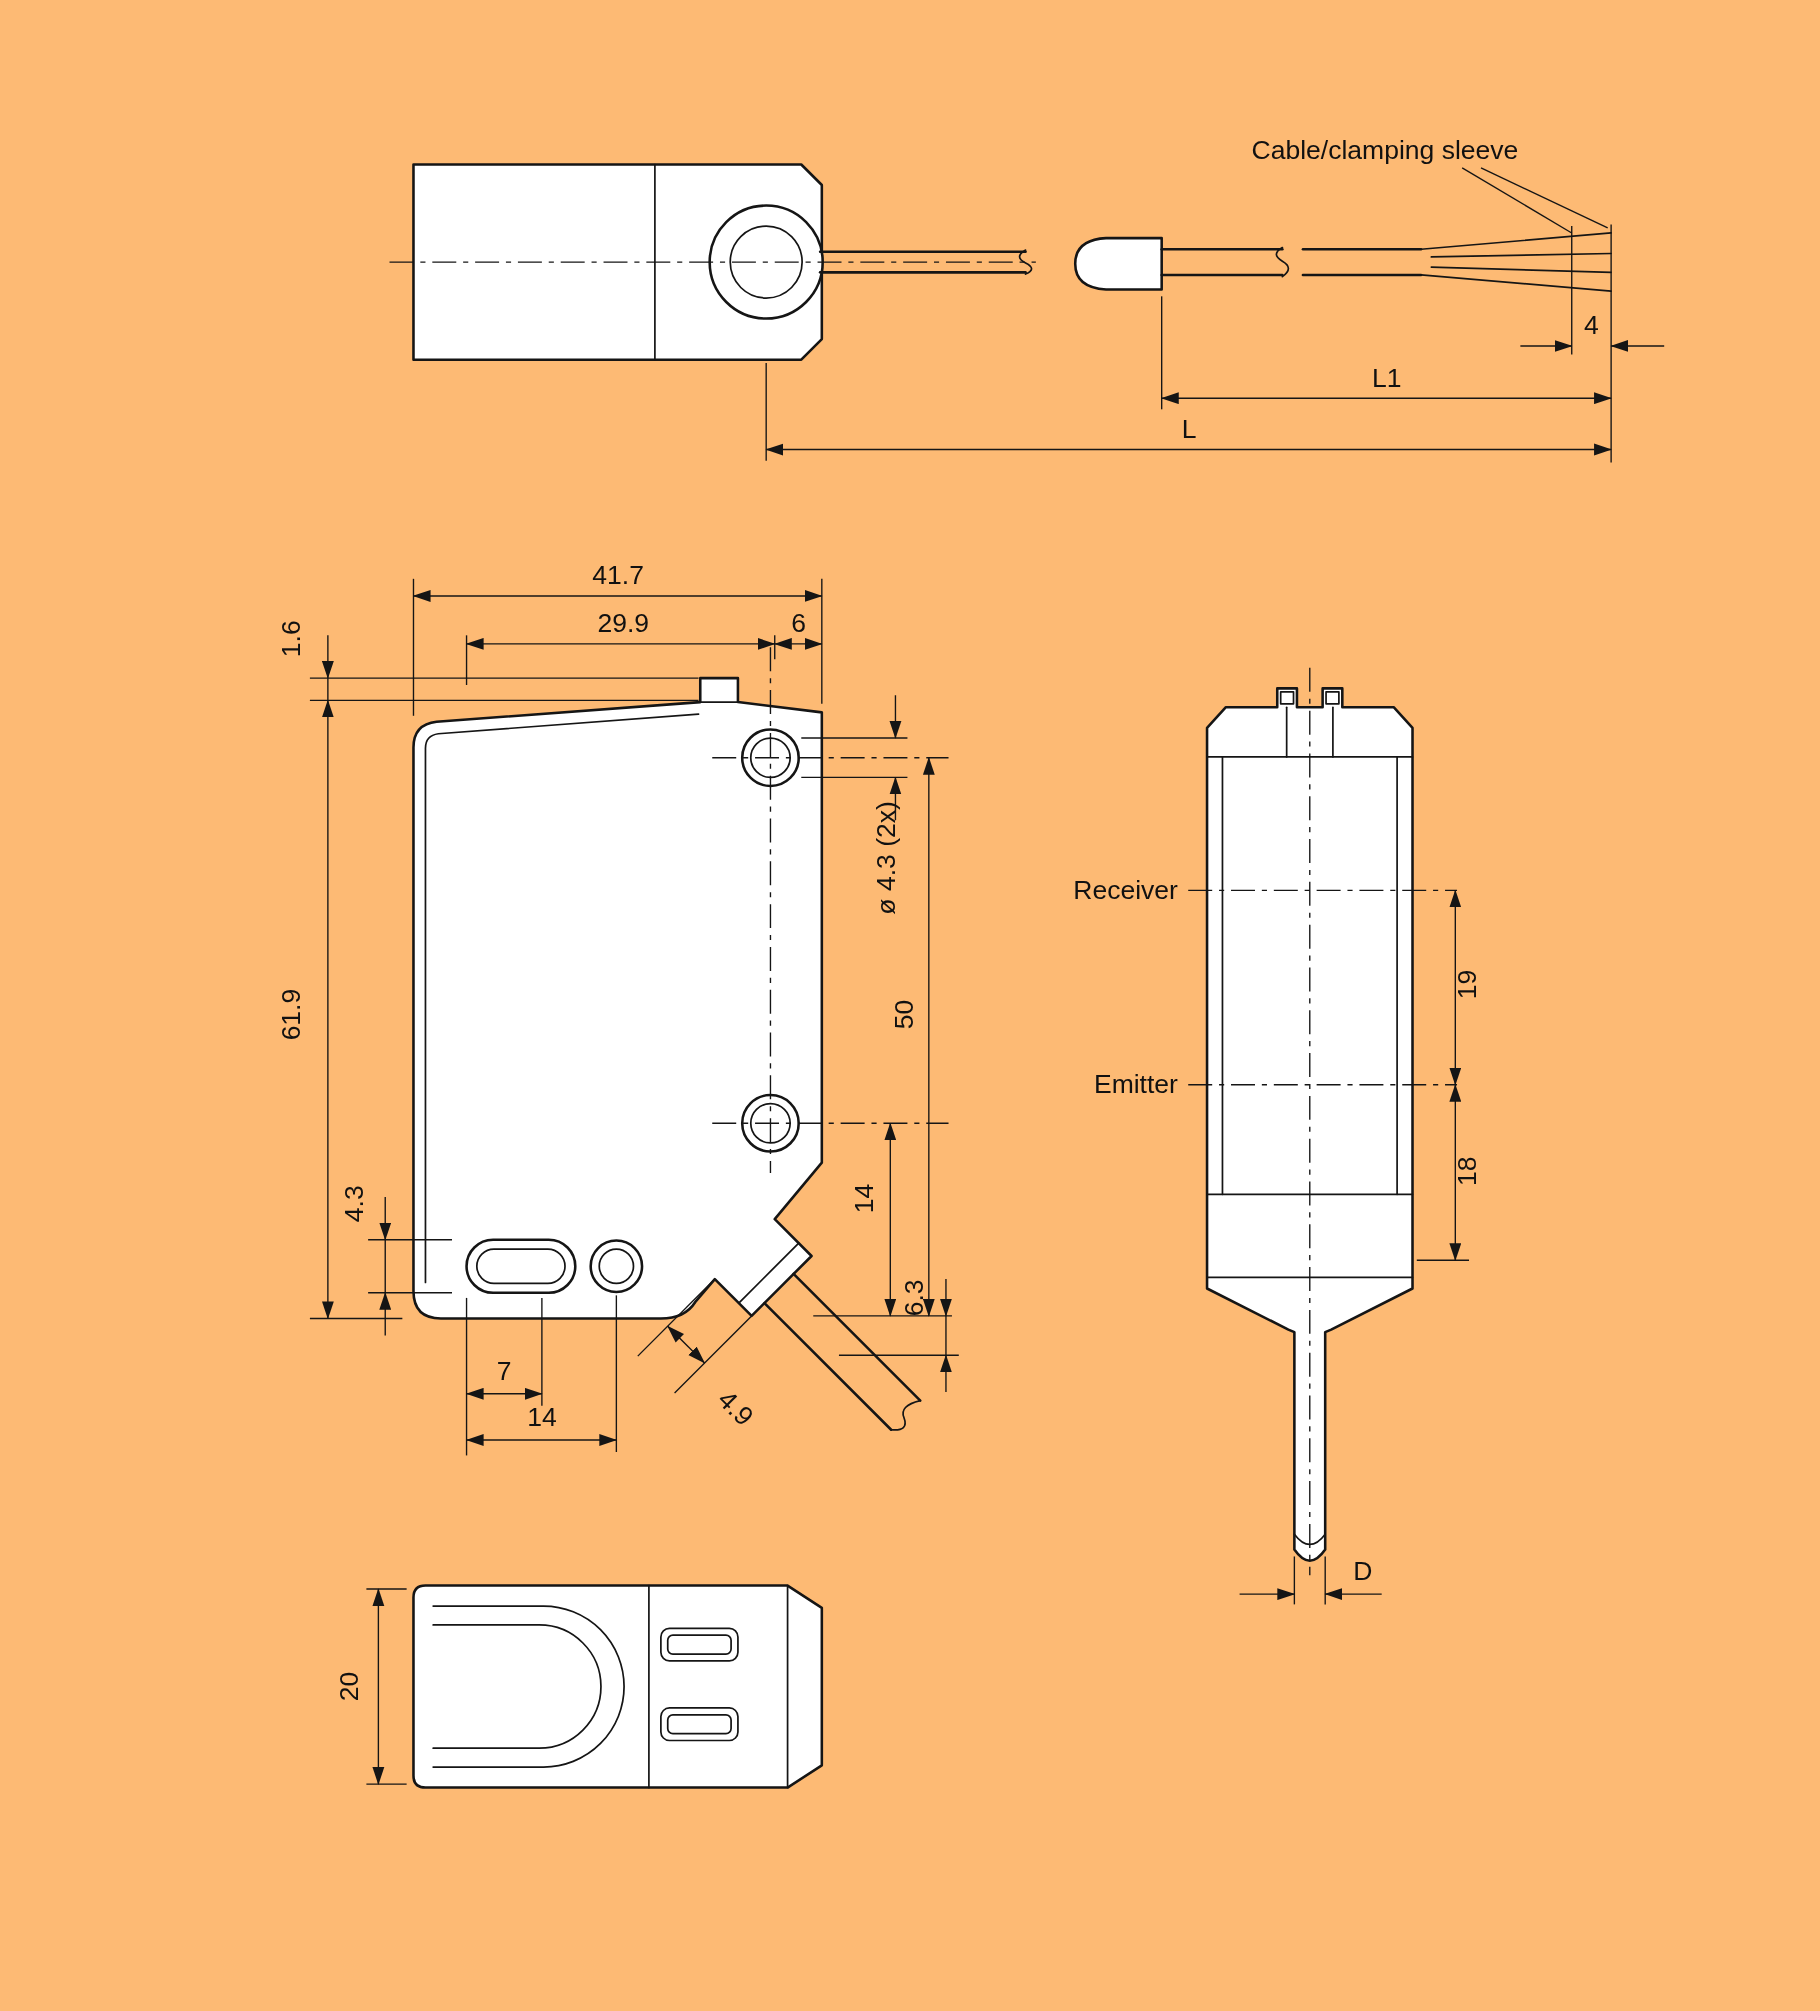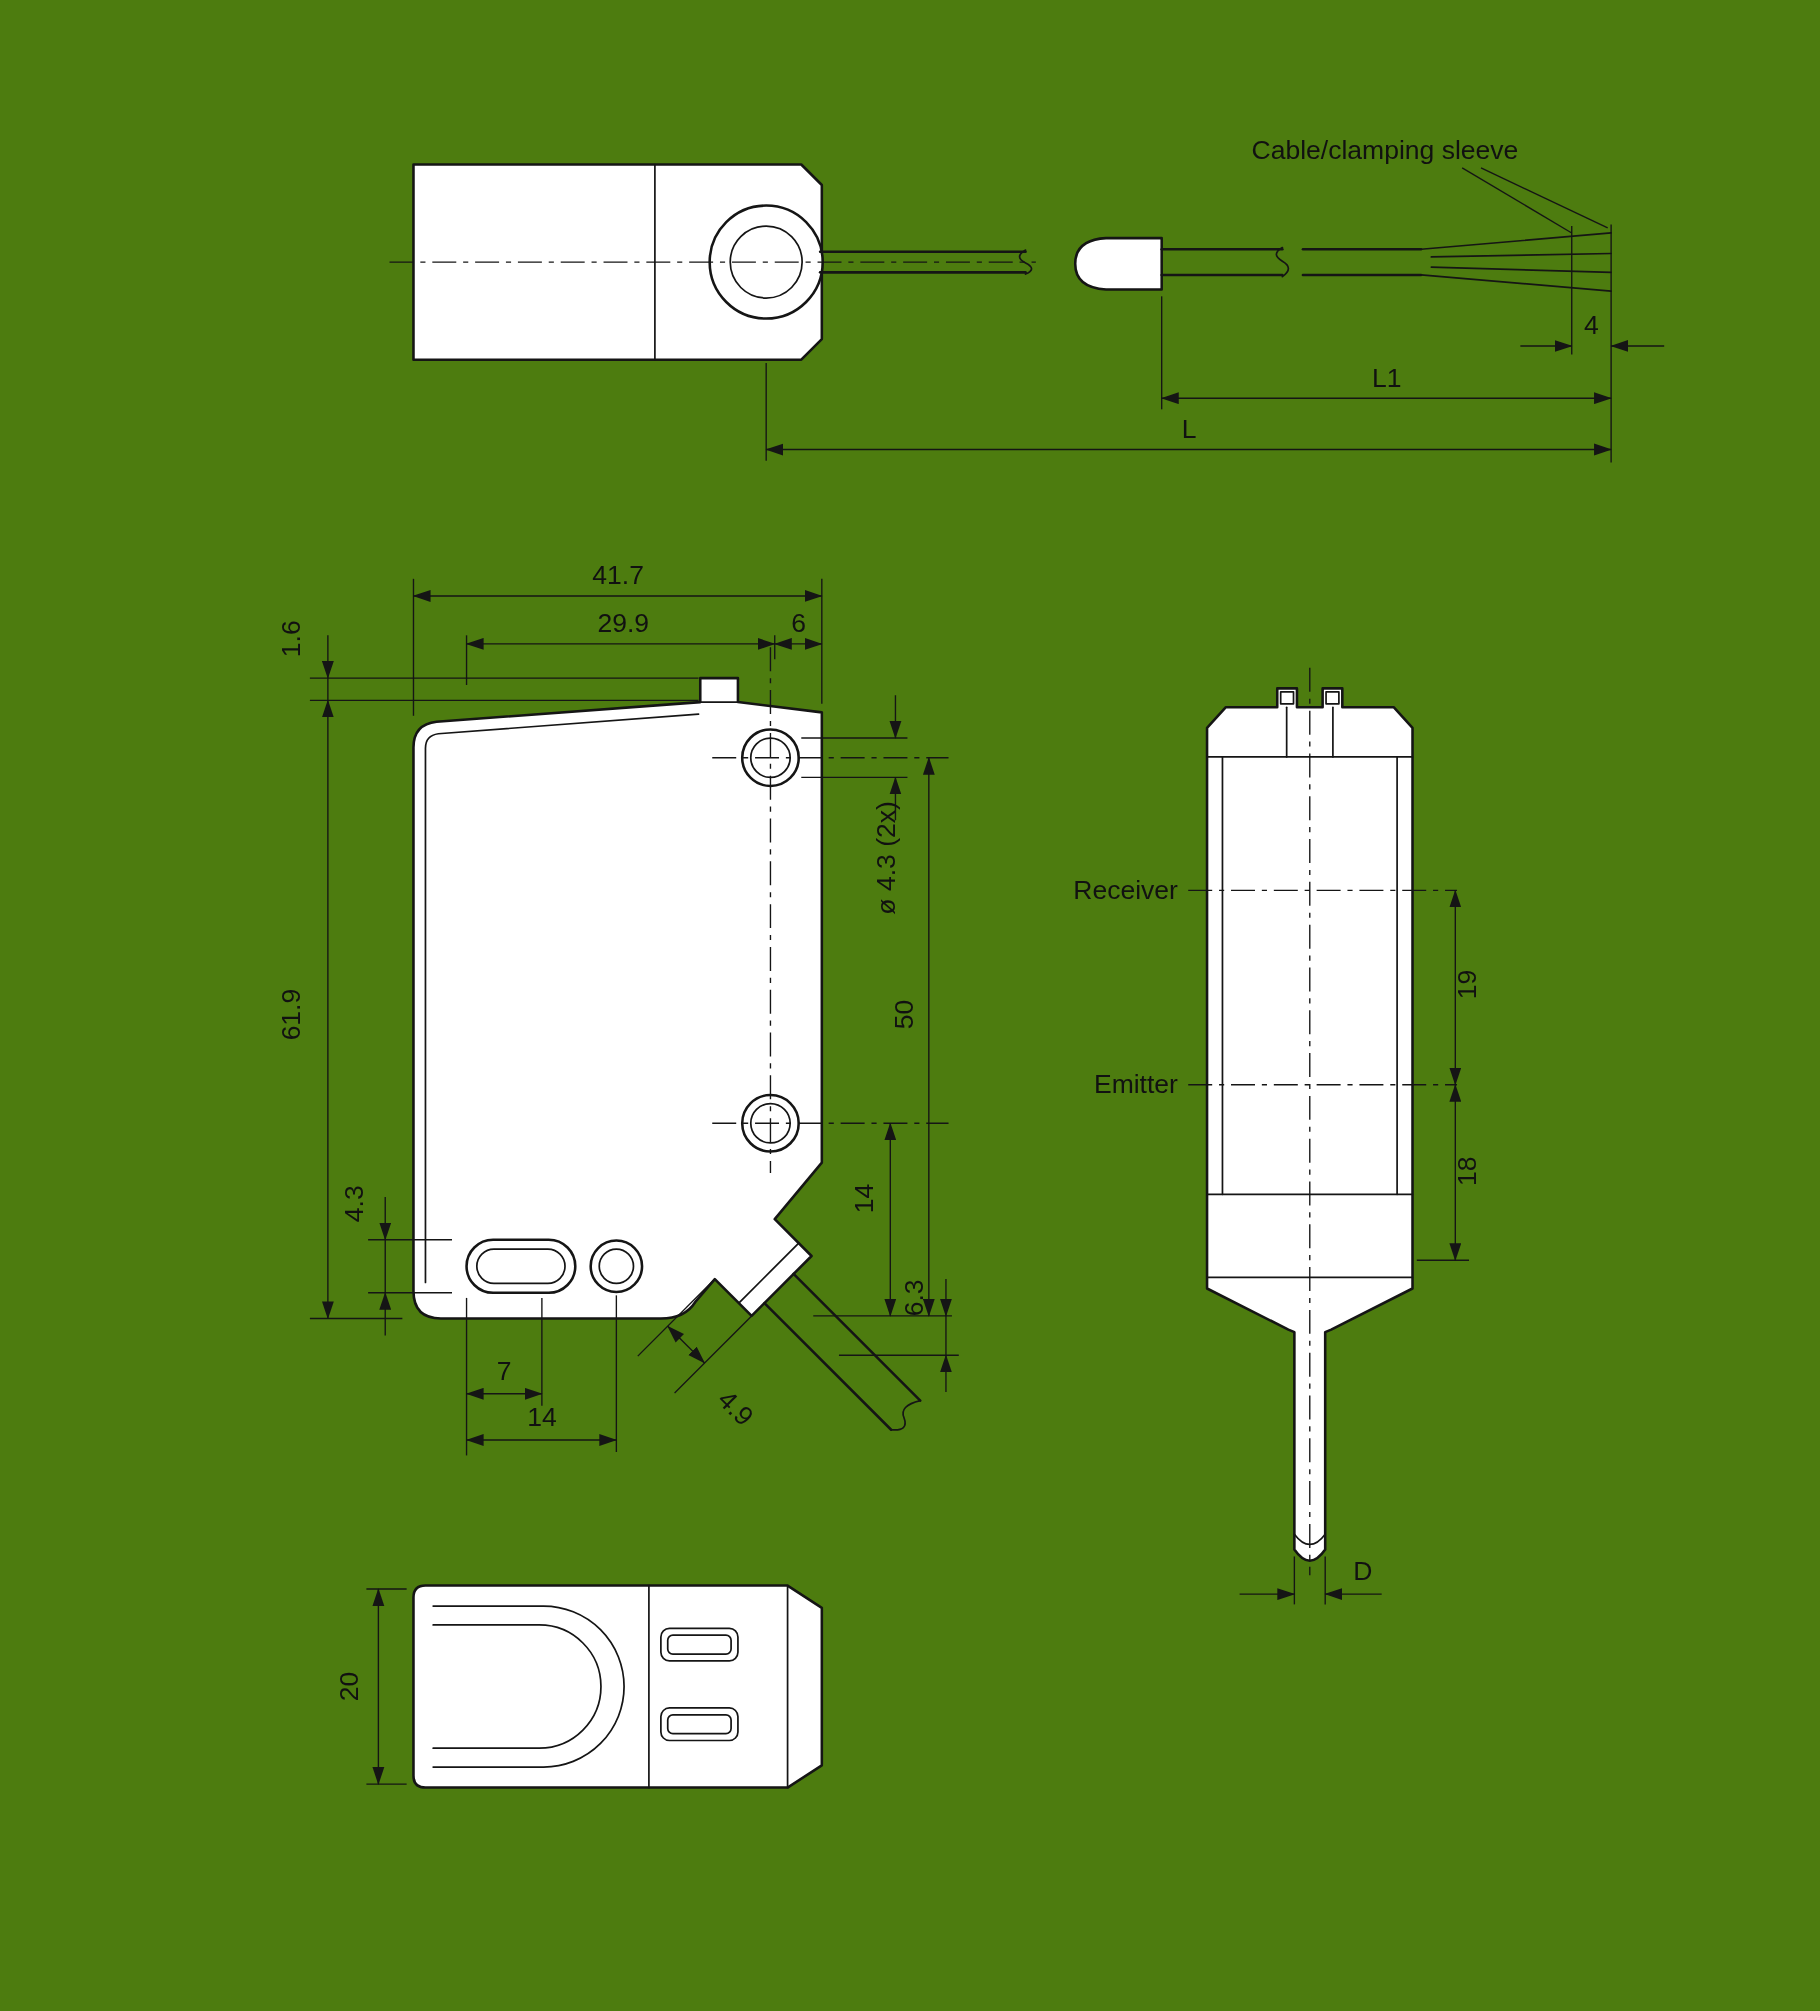--- a/index.html
+++ b/index.html
@@ -1,16 +1,16 @@
 <!DOCTYPE html>
 <html style="font-size:13.7px"><head>
 <meta charset="utf-8">
 <style>
   html,body{margin:0;padding:0;background:#ffffff;}
-  .page{width:1820px;height:2012px;background:#4d7c0f;position:relative;font-family:"Liberation Sans",sans-serif;}
+  .page{width:1820px;height:2012px;background:#fdba74;position:relative;font-family:"Liberation Sans",sans-serif;}
   svg{display:block;}
   svg text{font-family:"Liberation Sans",sans-serif;font-size:31px;fill:#111;}
   .ol{fill:none;stroke:#151515;stroke-width:3;stroke-linejoin:round;stroke-linecap:round;}
   .olf{fill:#ffffff;stroke:#151515;stroke-width:3;stroke-linejoin:round;}
   .il{fill:none;stroke:#151515;stroke-width:2;stroke-linejoin:round;stroke-linecap:round;}
   .dim{fill:none;stroke:#151515;stroke-width:1.6;}
   .cl{fill:none;stroke:#151515;stroke-width:1.6;stroke-dasharray:28 8 6 8;}
 </style>
 </head>
 <body>

